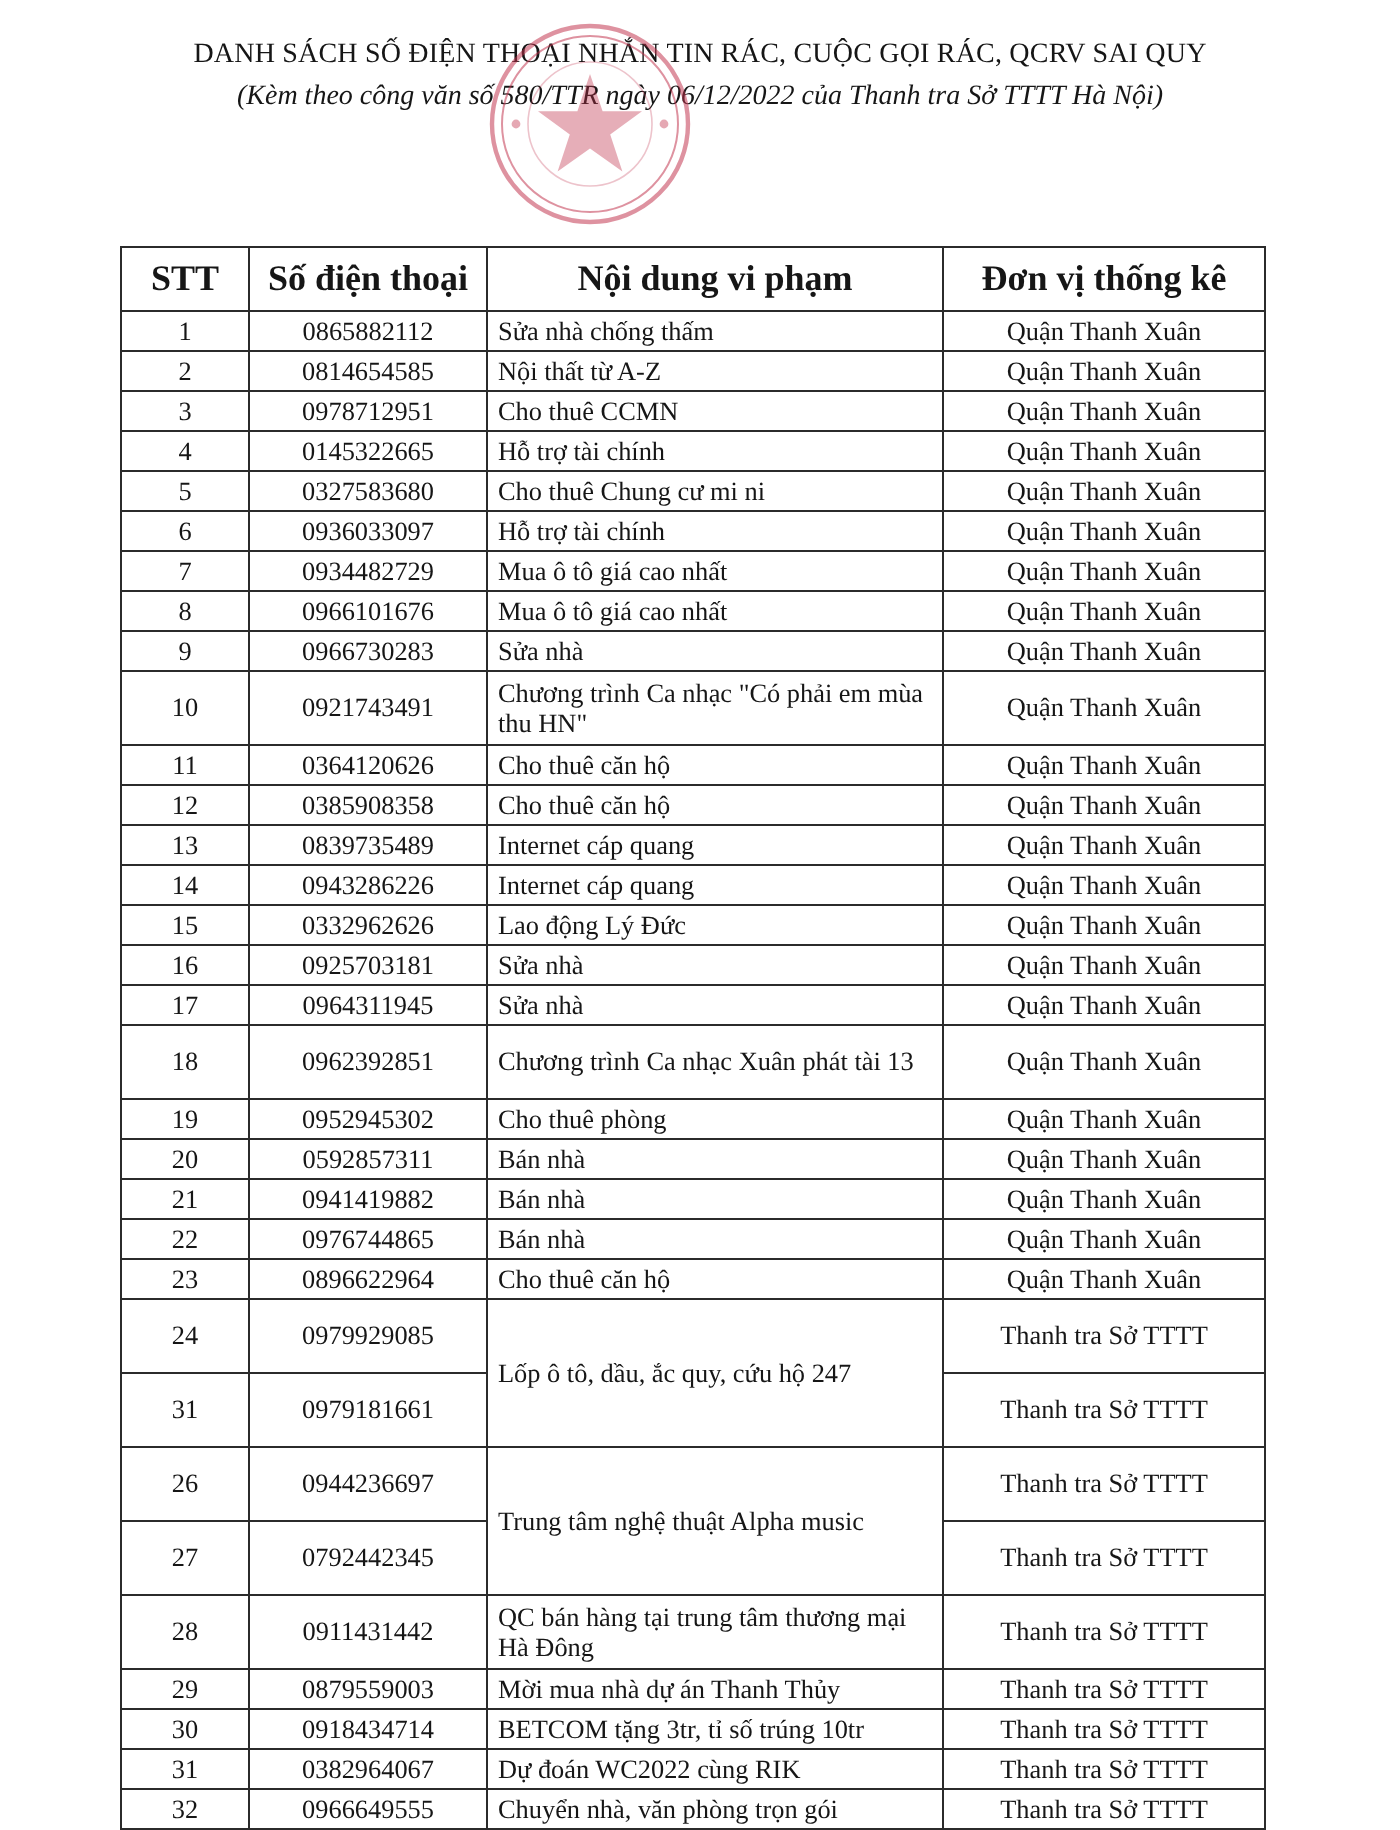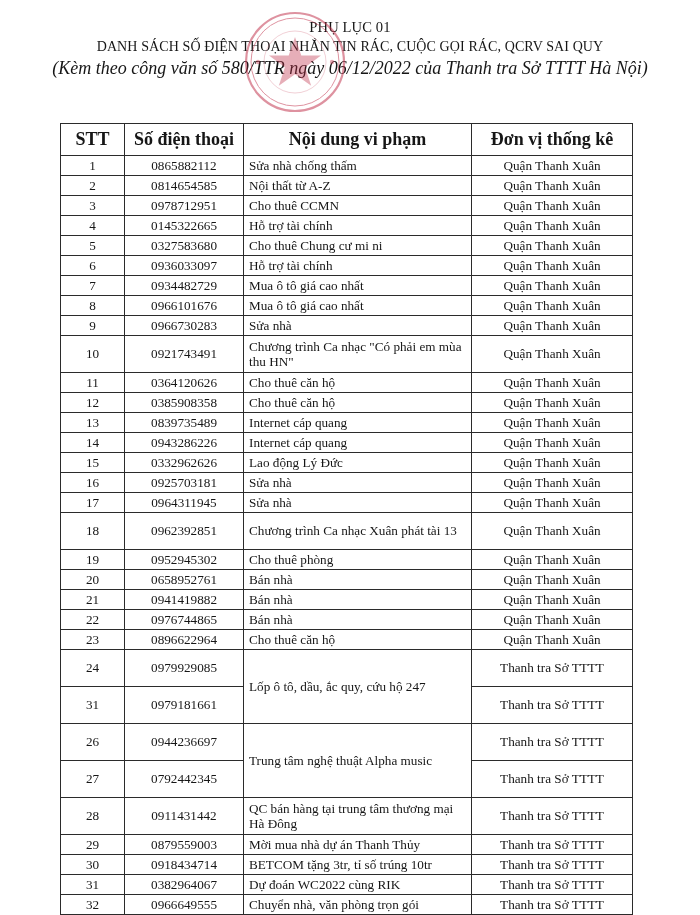--- a/index.html
+++ b/index.html
@@ -26,21 +26,21 @@
     font-size: 14.6px;
     line-height: 19px;
     letter-spacing: 0.1px;
     white-space: nowrap;
   }
   #title-main {
     font-size: 14px;
   }
   #subtitle {
     font-style: italic;
-    font-size: 18px;
+    font-size: 14px;
     line-height: 20px;
     margin-top: 2px;
     white-space: nowrap;
   }
 
   
   #seal-stamp {
     position: absolute;
     left: 243px;
     top: 10px;
@@ -94,21 +94,20 @@
 
   <svg id="seal-stamp" viewBox="0 0 104 104" aria-hidden="true">
     <circle cx="52" cy="52" r="49" fill="none" stroke="#c0304a" stroke-width="2.2"></circle>
     <circle cx="52" cy="52" r="44" fill="none" stroke="#c0304a" stroke-width="1"></circle>
     <circle cx="52" cy="52" r="31" fill="none" stroke="#c0304a" stroke-width="0.8" opacity="0.55"></circle>
     <path d="M52 27 L58.3 45.6 L78 45.6 L62.1 57.2 L68.2 75.8 L52 64.3 L35.8 75.8 L41.9 57.2 L26 45.6 L45.7 45.6 Z" fill="#c0304a" opacity="0.75"></path>
     <circle cx="15" cy="52" r="2.2" fill="#c0304a" opacity="0.8"></circle>
     <circle cx="89" cy="52" r="2.2" fill="#c0304a" opacity="0.8"></circle>
   </svg>
 
-  <div class="title-line">PHỤ LỤC 01</div>
   <div class="title-line" id="title-main">DANH SÁCH SỐ ĐIỆN THOẠI NHẮN TIN RÁC, CUỘC GỌI RÁC, QCRV SAI QUY</div>
   <div id="subtitle">(Kèm theo công văn số 580/TTR ngày 06/12/2022 của Thanh tra Sở TTTT Hà Nội)</div>
 </div>
 
 <div id="table-wrap">
   <table>
     <colgroup>
       <col class="c-stt">
         <col class="c-phone">
         <col class="c-content">
@@ -232,21 +231,21 @@
           <td class="unit tall">Quận Thanh Xuân</td>
         </tr>
         <tr>
           <td class="stt">19</td>
           <td class="phone">0952945302</td>
           <td class="content">Cho thuê phòng</td>
           <td class="unit">Quận Thanh Xuân</td>
         </tr>
         <tr>
           <td class="stt">20</td>
-          <td class="phone">0658952761</td>
+          <td class="phone">0592857311</td>
           <td class="content">Bán nhà</td>
           <td class="unit">Quận Thanh Xuân</td>
         </tr>
         <tr>
           <td class="stt">21</td>
           <td class="phone">0941419882</td>
           <td class="content">Bán nhà</td>
           <td class="unit">Quận Thanh Xuân</td>
         </tr>
         <tr>

